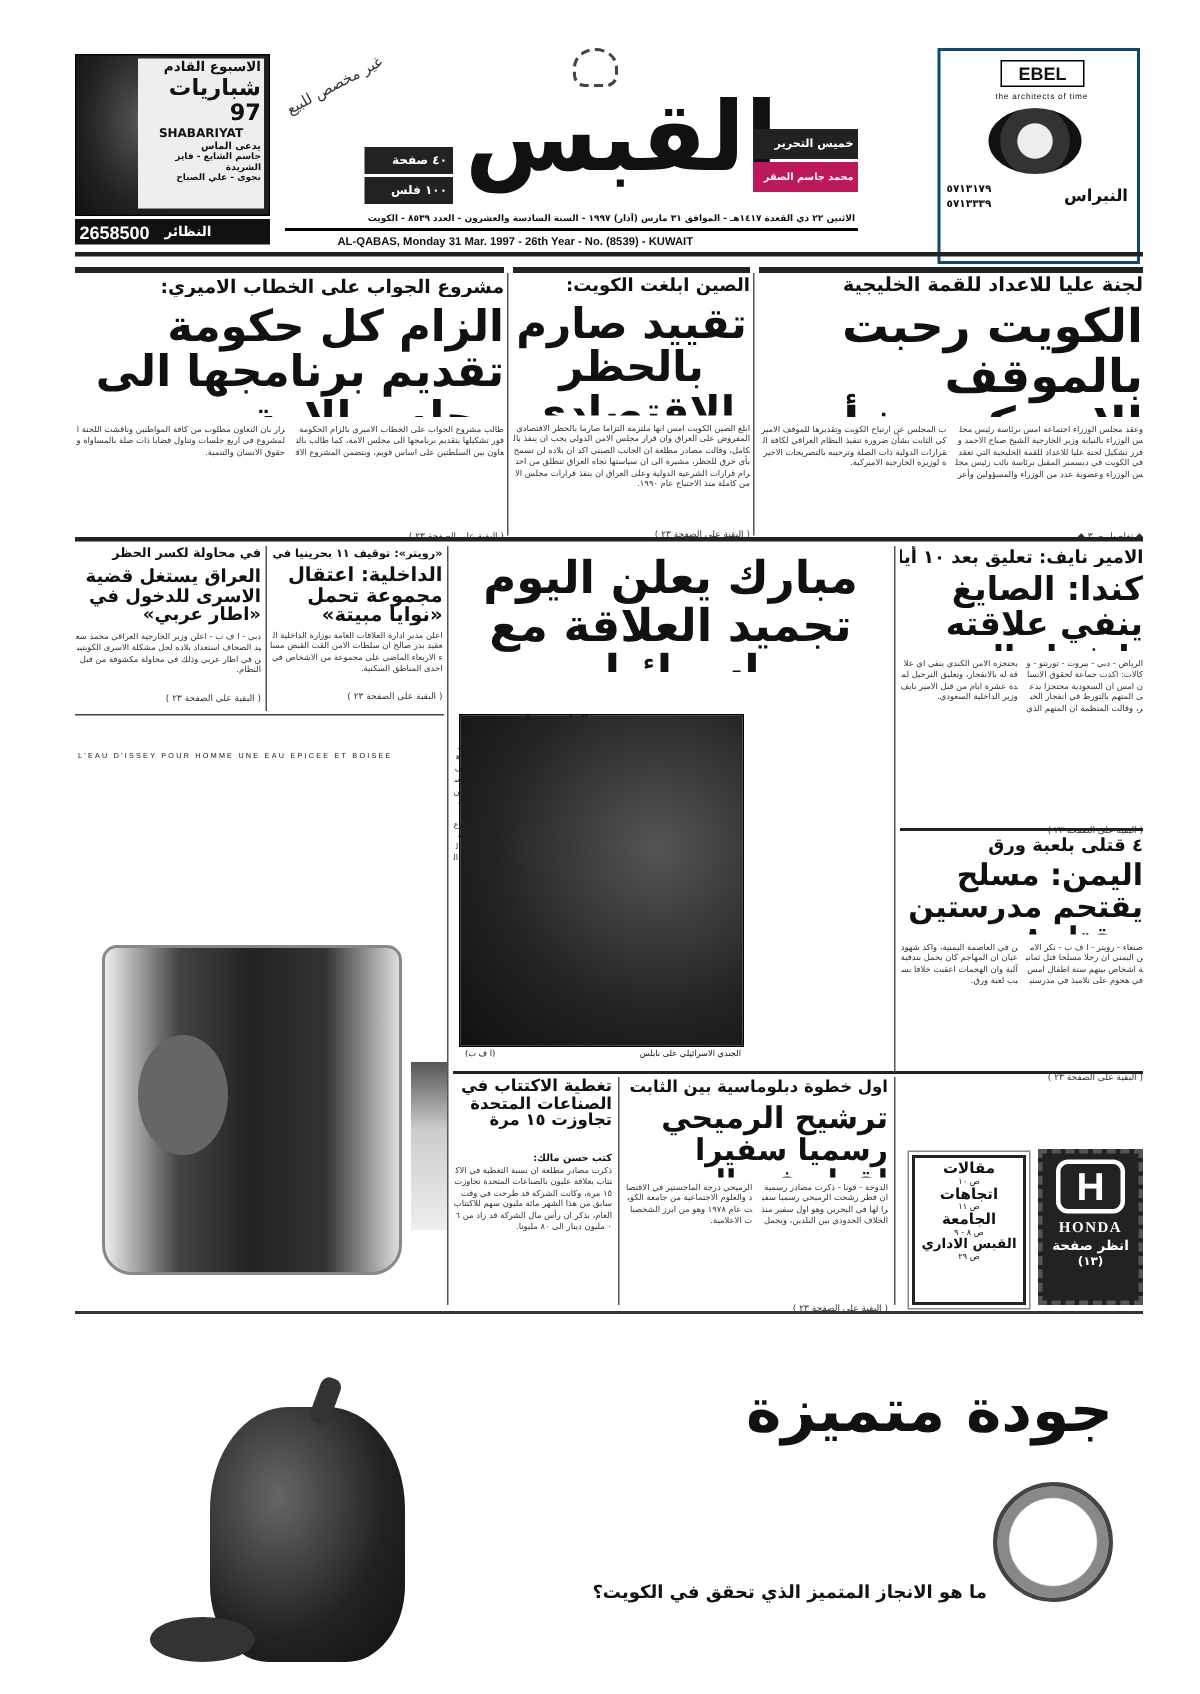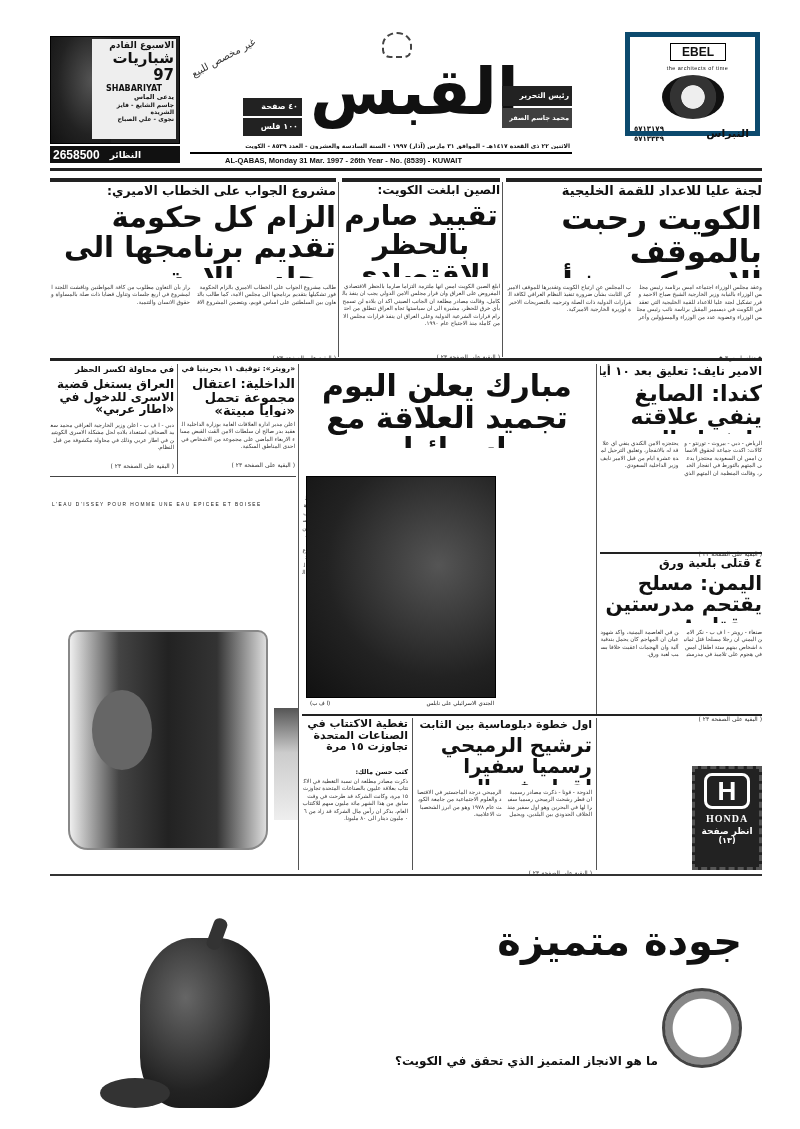--- a/index.html
+++ b/index.html
@@ -42,29 +42,29 @@
 
   <div class="abs" style="left:190px;top:68px;width:72px;height:38px;padding-left:13px;">
     <div class="rtl" style="background:#222;color:#fff;font-size:8px;font-weight:bold;height:18px;line-height:18px;padding-right:4px;margin-bottom:2px;">٤٠ صفحة</div>
     <div class="rtl" style="background:#222;color:#fff;font-size:8px;font-weight:bold;height:18px;line-height:18px;padding-right:4px;">١٠٠ فلس</div>
   </div>
 
   <div class="abs" style="left:342px;top:2px;width:30px;height:26px;border-radius:50% 50% 8px 8px;border:2px dashed #444;"></div>
   <div class="abs" style="left:270px;top:18px;width:190px;text-align:center;font-size:64px;font-weight:bold;line-height:88px;letter-spacing:-2px;">القبس</div>
 
   <div class="abs" style="left:462px;top:56px;width:70px;height:44px;">
-    <div class="rtl" style="background:#222;color:#fff;font-size:7.5px;font-weight:bold;height:20px;line-height:20px;padding-right:3px;margin-bottom:2px;">رئيس التحرير</div>
-    <div class="rtl" style="background:#404040;color:#fff;font-size:6.5px;font-weight:bold;height:20px;line-height:20px;padding-right:3px;">محمد جاسم الصقر</div>
+    <div class="rtl" style="background:#222;color:#fff;font-size:7.5px;font-weight:bold;height:20px;line-height:20px;padding-right:3px;margin-bottom:2px;">خميس التحرير</div>
+    <div class="rtl" style="background:#be185d;color:#fff;font-size:6.5px;font-weight:bold;height:20px;line-height:20px;padding-right:3px;">محمد جاسم الصقر</div>
   </div>
 
   <div class="abs rtl" style="left:150px;top:112px;width:380px;font-size:6px;font-weight:bold;white-space:nowrap;overflow:hidden;">الاثنين ٢٢ ذي القعدة ١٤١٧هـ - الموافق ٣١ مارس (آذار) ١٩٩٧ - السنة السادسة والعشرون - العدد ٨٥٣٩ - الكويت</div>
   <div class="hr-thin" style="left:150px;top:122px;width:382px;background:#000;height:2px;"></div>
   <div class="abs" style="left:185px;top:126px;width:340px;font-size:7.5px;font-weight:bold;font-family:'Liberation Sans',sans-serif;white-space:nowrap;">AL-QABAS, Monday 31 Mar. 1997 - 26th Year - No. (8539) - KUWAIT</div>
 
-  <div class="abs" style="left:585px;top:2px;width:135px;height:104px;border:5px solid #0c4a6e;">
+  <div class="abs" style="left:585px;top:2px;width:135px;height:144px;border:2px solid #0c4a6e;">
     <div class="abs" style="left:40px;top:6px;width:56px;height:18px;border:1px solid #000;text-align:center;font-weight:bold;font-size:12px;line-height:16px;font-family:'Liberation Sans',sans-serif;">EBEL</div>
     <div class="abs" style="left:0;top:28px;width:135px;text-align:center;font-size:5.5px;font-family:'Liberation Sans',sans-serif;letter-spacing:0.5px;">the architects of time</div>
     <div class="abs" style="left:32px;top:38px;width:62px;height:44px;border-radius:50%;background:radial-gradient(circle,#eee 0 30%,#333 32% 60%,#111 62%);"></div>
     <div class="abs" style="left:4px;top:88px;font-size:7px;font-weight:bold;">٥٧١٣١٧٩</div>
     <div class="abs" style="left:4px;top:98px;font-size:7px;font-weight:bold;">٥٧١٣٣٣٩</div>
     <div class="abs" style="right:6px;top:90px;font-size:11px;font-weight:bold;">النبراس</div>
   </div>
 
   <div class="hr-thick" style="left:10px;top:138px;width:712px;height:3px;"></div>
 
@@ -160,20 +160,38 @@
     <div class="cont">( البقية على الصفحة ٢٣ )</div>
   </div>
   <div class="vr" style="left:372px;top:688px;height:152px;"></div>
 
   <div class="abs rtl" style="left:262px;top:688px;width:106px;height:152px;">
     <div class="headline" style="font-size:11px;height:48px;">تغطية الاكتتاب في الصناعات المتحدة تجاوزت ١٥ مرة</div>
     <div style="font-size:6.5px;font-weight:bold;margin-top:2px;">كتب حسن مالك:</div>
     <div class="body-text" style="height:90px;margin-top:2px;">ذكرت مصادر مطلعة ان نسبة التغطية في الاكتتاب بعلاقة عليون بالصناعات المتحدة تجاوزت ١٥ مرة، وكانت الشركة قد طرحت في وقت سابق من هذا الشهر مائة مليون سهم للاكتتاب العام، بذكر ان رأس مال الشركة قد زاد من ٦٠ مليون دينار الى ٨٠ مليونا.</div>
   </div>
 
+  <div class="abs" style="left:568px;top:740px;width:76px;height:100px;border:2px solid #222;outline:1px solid #888;outline-offset:2px;padding:2px;">
+    <div class="rtl" style="text-align:center;">
+      <div style="font-size:10px;font-weight:bold;">مقالات</div>
+      <div style="font-size:5.5px;">ص ١٠</div>
+    </div>
+    <div class="rtl" style="text-align:center;">
+      <div style="font-size:10px;font-weight:bold;">اتجاهات</div>
+      <div style="font-size:5.5px;">ص ١١</div>
+    </div>
+    <div class="rtl" style="text-align:center;">
+      <div style="font-size:10px;font-weight:bold;">الجامعة</div>
+      <div style="font-size:5.5px;">ص ٨ - ٩</div>
+    </div>
+    <div class="rtl" style="text-align:center;">
+      <div style="font-size:9px;font-weight:bold;">القبس الاداري</div>
+      <div style="font-size:5.5px;">ص ٢٩</div>
+    </div>
+  </div>
   <div class="vr" style="left:556px;top:688px;height:152px;"></div>
 
   <div class="abs" style="left:652px;top:736px;width:70px;height:104px;background:#222;border:3px dashed #555;text-align:center;color:#fff;">
     <div style="width:46px;height:36px;margin:4px auto 0;border:3px solid #fff;border-radius:8px;font-weight:bold;font-size:26px;line-height:30px;font-family:'Liberation Sans',sans-serif;">H</div>
     <div style="font-size:10px;font-weight:bold;margin-top:4px;font-family:'Liberation Serif',serif;letter-spacing:1px;">HONDA</div>
     <div style="font-size:9px;font-weight:bold;margin-top:2px;">انظر صفحة</div>
     <div style="font-size:8px;font-weight:bold;">(١٣)</div>
   </div>
 
   <div class="hr-thin" style="left:10px;top:844px;width:712px;height:2px;background:#333;"></div>

